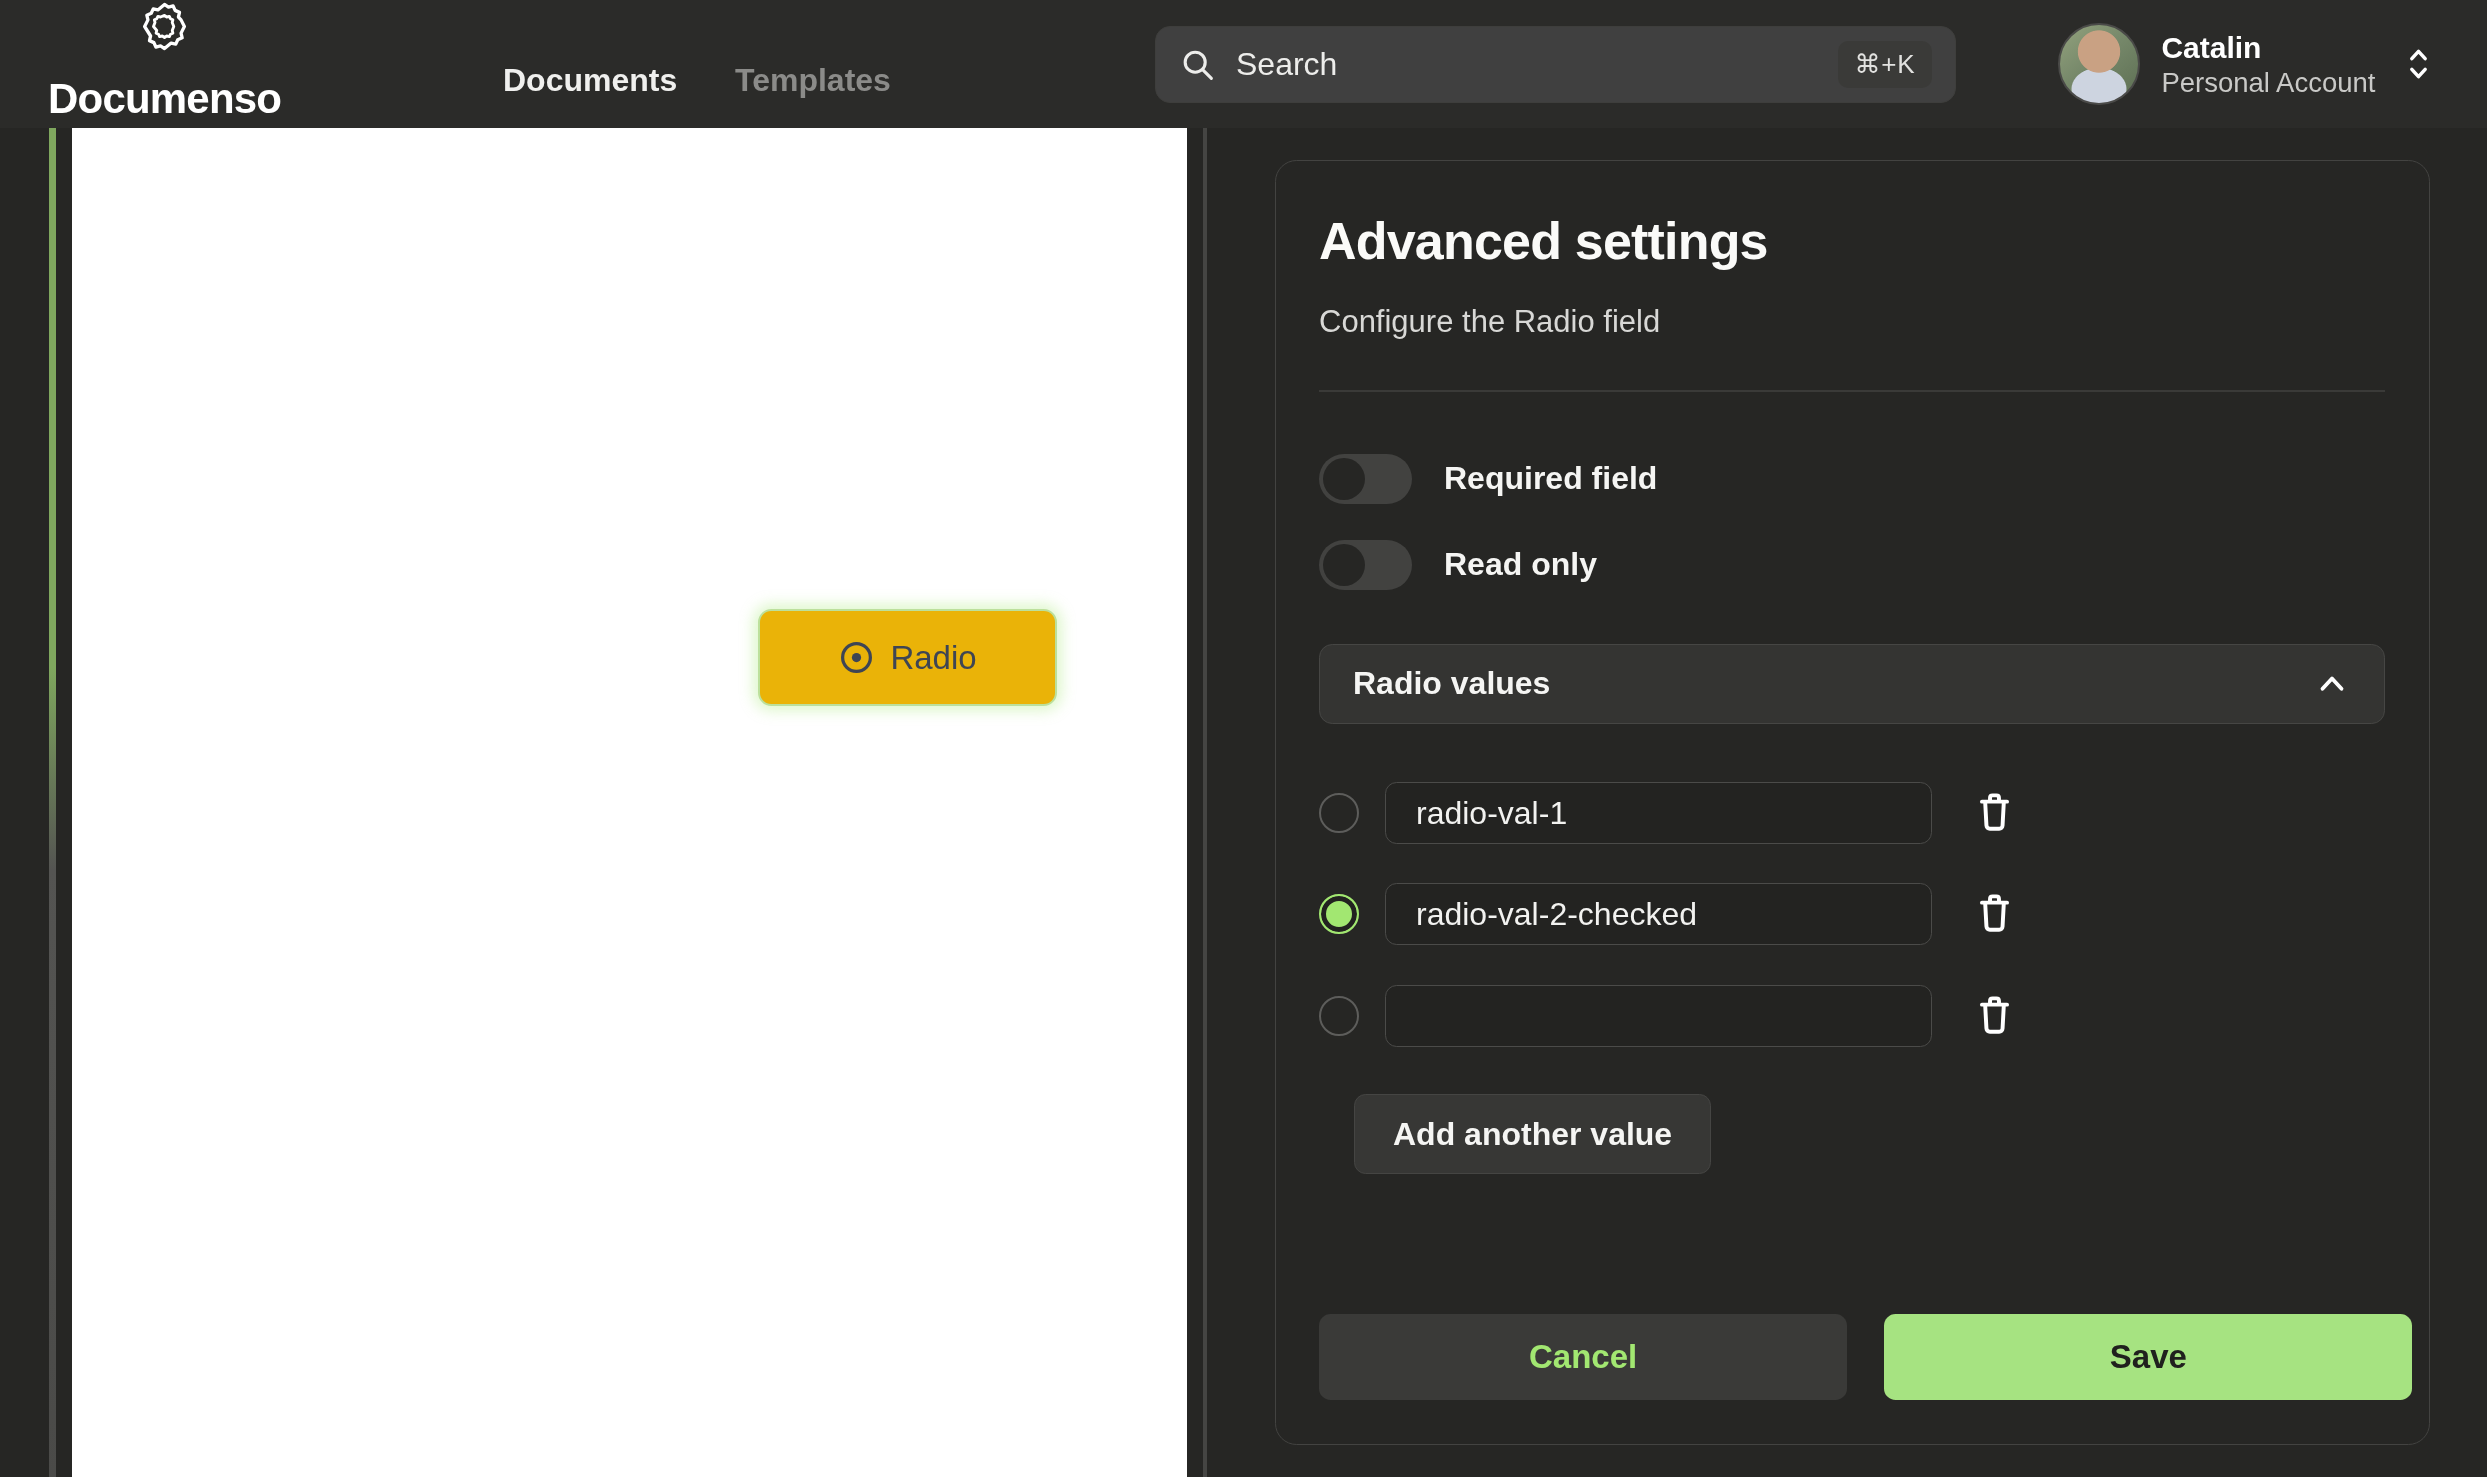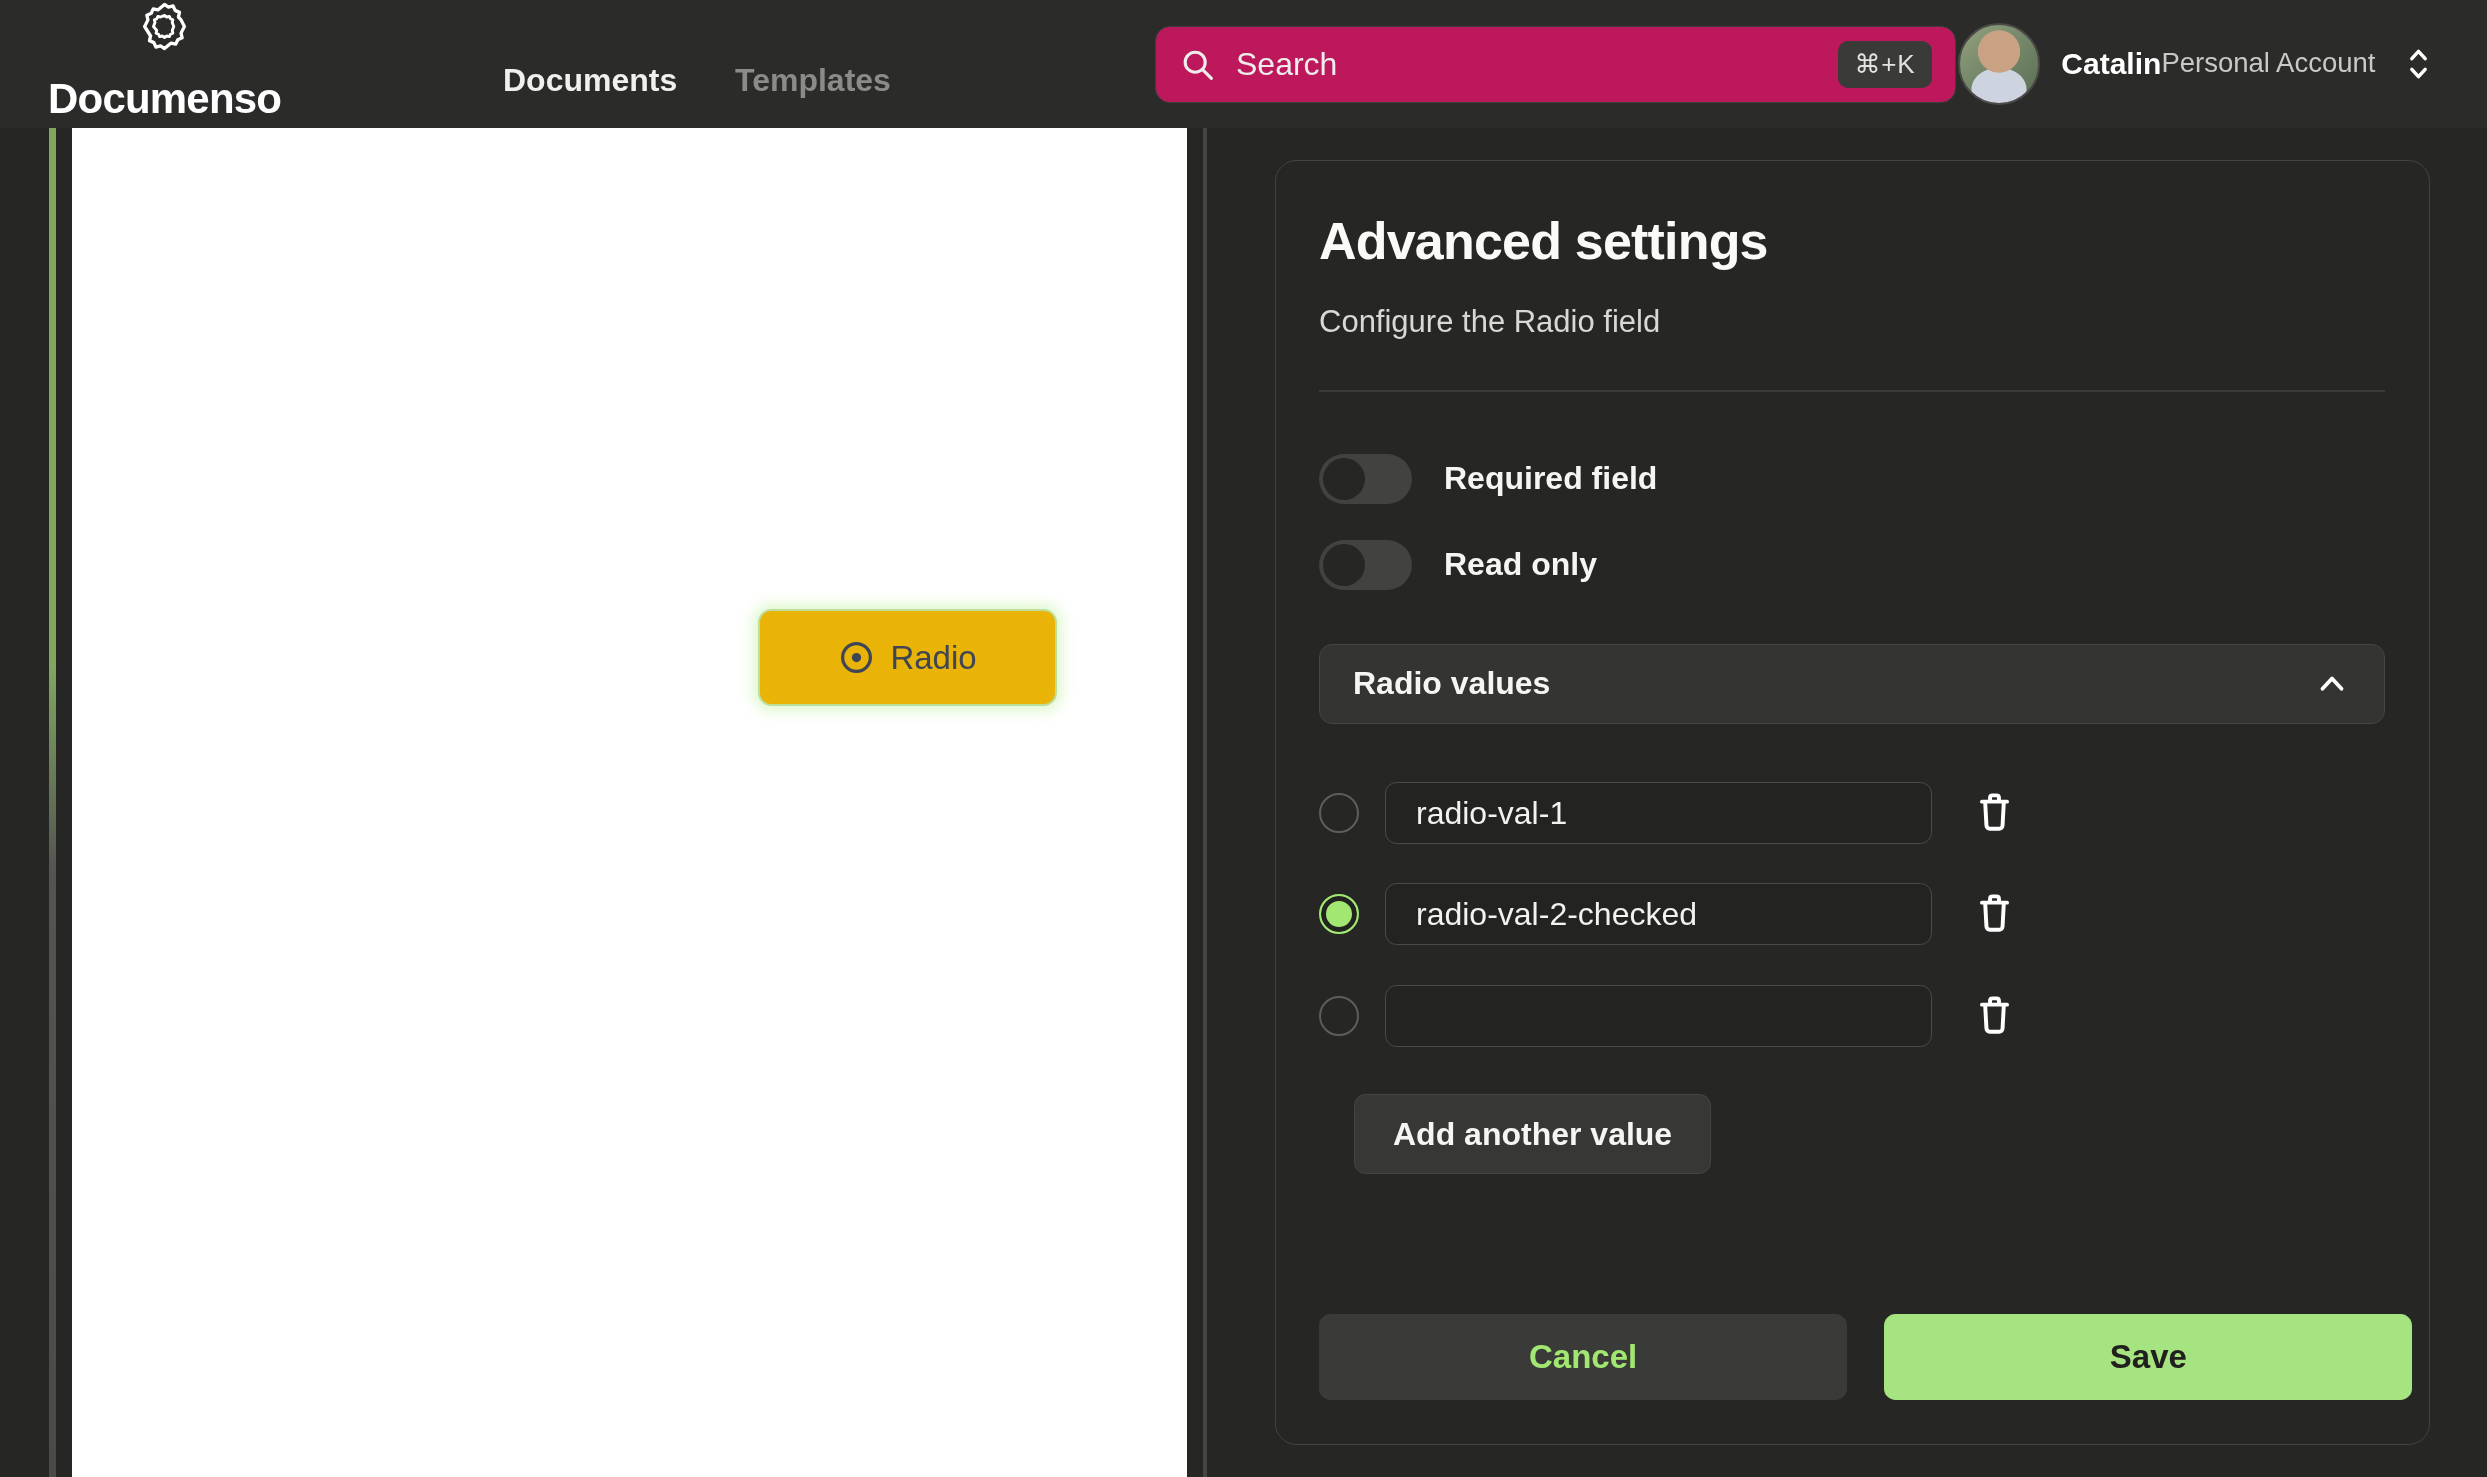--- a/index.html
+++ b/index.html
@@ -15,42 +15,42 @@
   .brand { position:absolute; left:48px; top:0; height:128px; display:flex; align-items:center; gap:21.6px; cursor:pointer;flex-direction:column; }
   .brand-logo { width:53px; height:53px; }
   .brand-name { font-size:42px; font-weight:bold; letter-spacing:-0.8px; color:#ffffff; }
   .nav-link { position:absolute; top:0; height:160px; display:flex; align-items:center; font-size:32px; font-weight:bold; cursor:pointer; }
   .nav-link.active { color:#f0f0ee; }
   .nav-link.inactive { color:#8b8b89; }
   #nav-documents { left:503px; }
   #nav-templates { left:735px; }
   .searchbar {
     position:absolute; left:1155px; top:26px; width:801px; height:77px;
-    background:#be185d; border:1.7px solid #3e3e3c; border-radius:15px;
+    background:#404040; border:1.7px solid #3e3e3c; border-radius:15px;
     display:flex; align-items:center; padding:0 23px; gap:20px;
   }
   .search-icon { width:37px; height:37px; flex:0 0 auto; }
   .search-input {
     flex:1; background:transparent; border:none; outline:none;
     font-family:inherit; font-size:32px; color:#ededeb;
   }
   .search-input::placeholder { color:#ededeb; opacity:1; }
   .kbd-badge {
     flex:0 0 auto; background:#3a3a38; border-radius:10px; padding:8.3px 16.6px;
     font-size:26px; color:#e2e2e0; letter-spacing:0.8px;
   }
   .account { position:absolute; right:52px; top:0; height:128px; display:flex; align-items:center; gap:21.6px; cursor:pointer; }
   .avatar {
     width:82px; height:82px; border-radius:50%; border:2.5px solid #4a4a48; overflow:hidden;
     background:
       radial-gradient(circle 21.6px at 50% 34%, #c9a183 96%, transparent),
       radial-gradient(ellipse 28px 21.6px at 50% 82%, #cdd4e0 96%, transparent),
       linear-gradient(140deg,#93a27d 0%,#76886a 45%,#5c6e52 100%);
   }
-  .account-text { display:flex; flex-direction:row; line-height:1.2; }
+  .account-text { display:flex; flex-direction:column; line-height:1.2; }
   .account-name { font-size:30px; font-weight:bold; color:#ffffff; }
   .account-type { font-size:27.5px; color:#c9c9c7; }
   .account-caret { width:33px; height:40px; margin-left:5px; }
   
   .doc-track-left { position:absolute; left:49px; top:128px; width:6.7px; height:1349px;
     background:linear-gradient(#7fa75e 0%, #7fa75e 40%, #545452 55%, #4a4a48 100%); }
   .doc-page { position:absolute; left:72px; top:128px; width:1115px; height:1349px; background:#ffffff; }
   .doc-track-right { position:absolute; left:1203px; top:128px; width:4.2px; height:1349px; background:#454543; }
   .radio-field {
     position:absolute; left:758px; top:609px; width:299px; height:97px;

